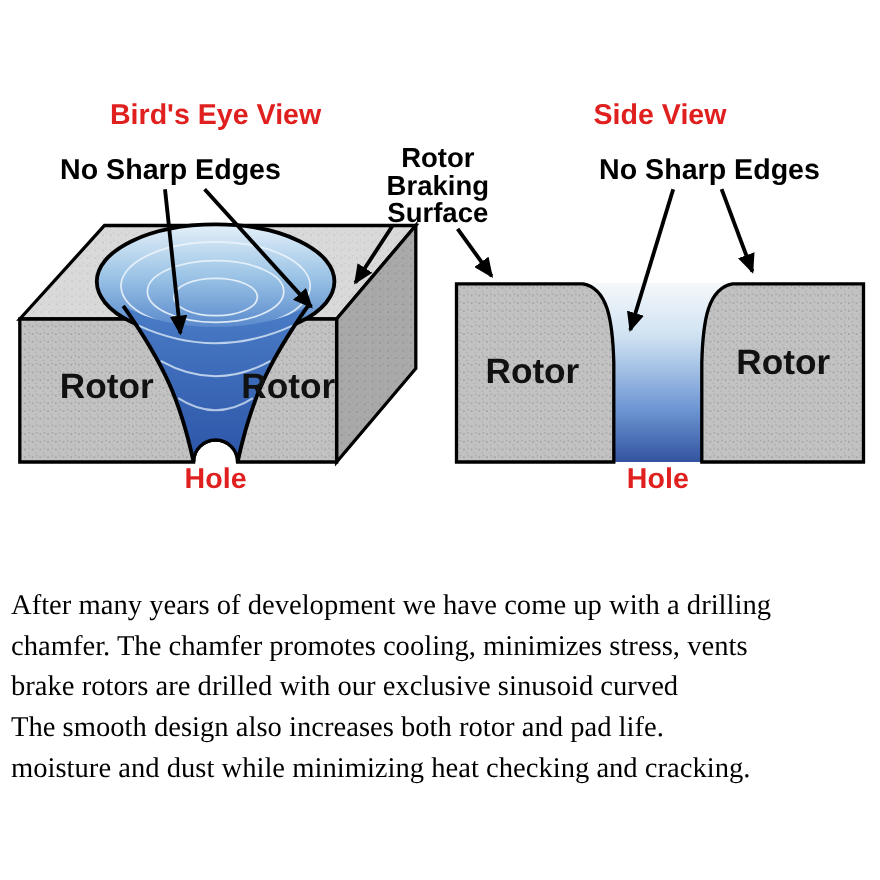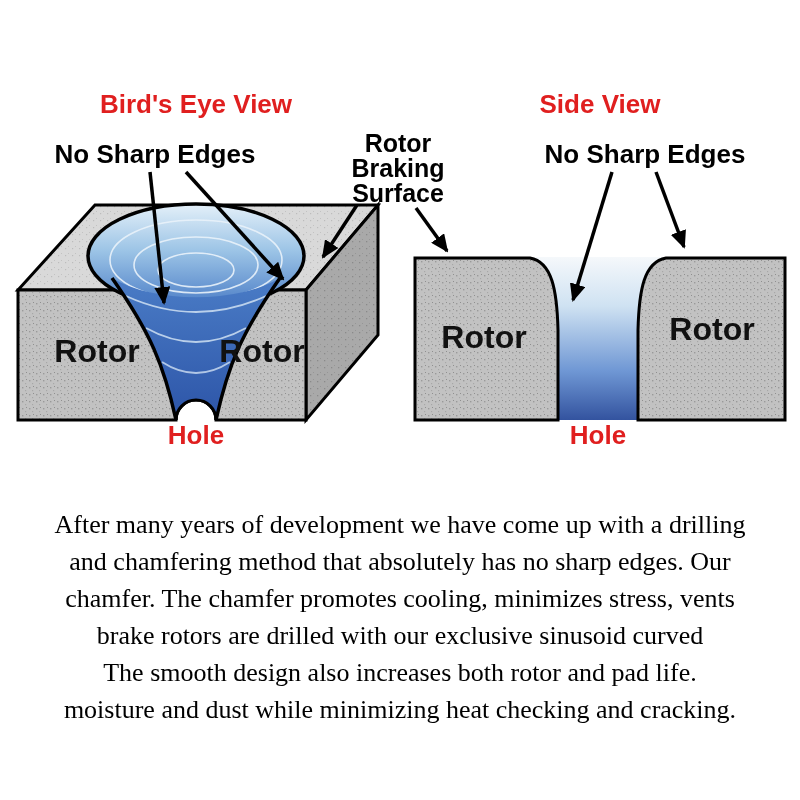--- a/index.html
+++ b/index.html
@@ -10,21 +10,21 @@
   .stage{position:relative;width:800px;height:800px;}
   svg text{font-family:"Liberation Sans",sans-serif;}
   .t-red{fill:var(--red,#e01f1f);font-weight:bold;font-size:26px;}
   .t-black{fill:#000;font-weight:bold;font-size:26px;}
   .t-rbs{fill:#000;font-weight:bold;font-size:25px;}
   .t-rotor{fill:#111;font-weight:bold;font-size:32px;}
   .t-hole{fill:var(--red,#e01f1f);font-weight:bold;font-size:26px;}
   .arrow{stroke:#000;stroke-width:3.5;fill:none;}
   .outline{stroke:#000;stroke-width:3;}
   .para{
-    width:780px;margin:32px auto 0;text-align:center;
+    width:780px;margin:56px auto 0;text-align:left;
     font-family:"Liberation Serif",serif;font-size:26px;line-height:37px;color:#000;
   }
 </style>
 </head>
 <body>
 
 <div class="stage">
 
   <svg width="800" height="470" viewBox="0 0 800 470">
     <defs>
@@ -119,20 +119,19 @@
     <line class="arrow" x1="612" y1="172" x2="573" y2="300" marker-end="url(#ah)"></line>
     <line class="arrow" x1="656" y1="172" x2="684" y2="247" marker-end="url(#ah)"></line>
 
     <text class="t-hole" x="196" y="444" text-anchor="middle">Hole</text>
     <text class="t-hole" x="598" y="444" text-anchor="middle">Hole</text>
   </svg>
 
   
   <div class="para">
     <div>After many years of development we have come up with a drilling</div>
-    <div>and chamfering method that absolutely has no sharp edges.  Our</div>
     <div>chamfer. The chamfer promotes cooling, minimizes stress, vents</div>
     <div>brake rotors are drilled with our exclusive sinusoid curved</div>
     <div>The smooth design also increases both rotor and pad life.</div>
     <div>moisture and dust while minimizing heat checking and cracking.</div>
   </div>
 
 </div>
 
 </body></html>

